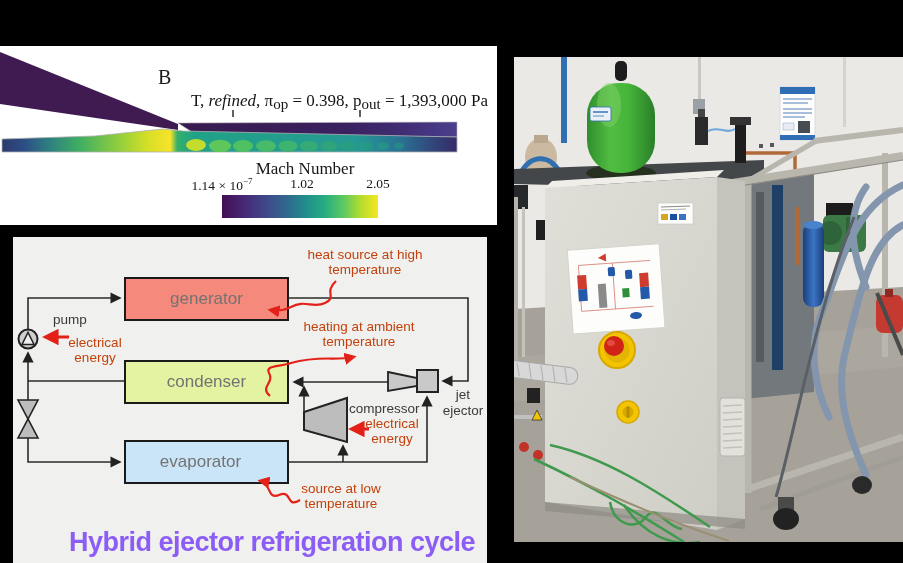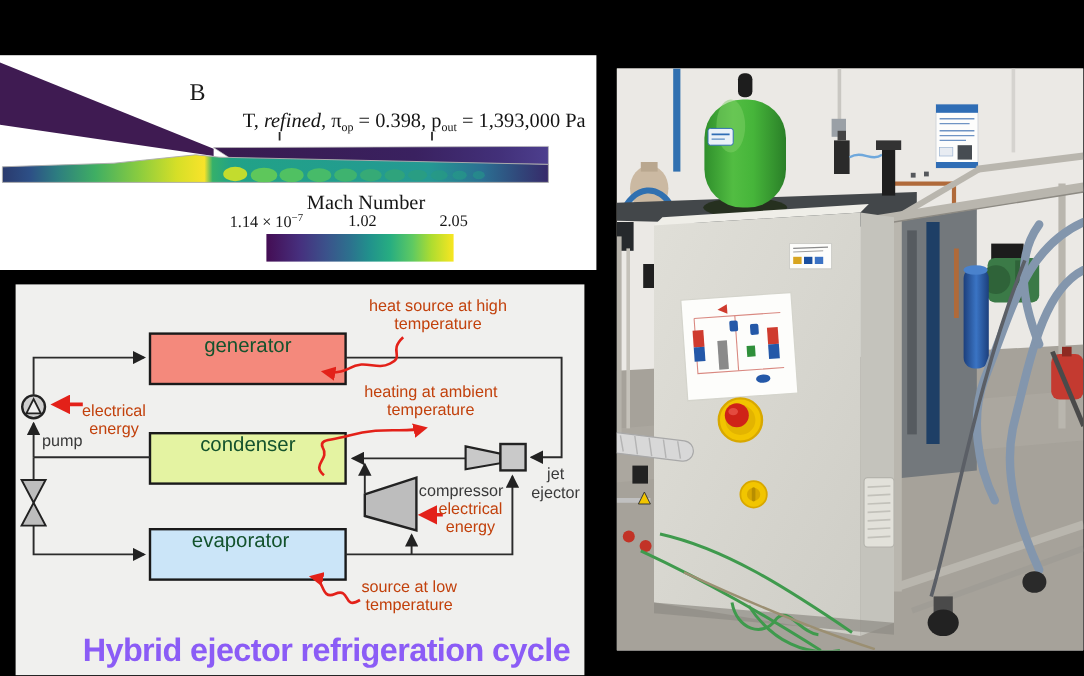--- a/index.html
+++ b/index.html
@@ -8,43 +8,43 @@
   .panel{position:absolute;}
 
   
   .panel-cfd{left:0;top:46px;width:497px;height:179px;background:#fff;}
   .cfd-svg{position:absolute;left:0;top:0;}
   .cfd-b{position:absolute;left:158px;top:20px;font-family:"Liberation Serif",serif;
          font-size:20px;color:#1c1c1c;}
   .cfd-caption{position:absolute;right:9px;top:45px;font-family:"Liberation Serif",serif;
                font-size:17px;color:#141414;white-space:nowrap;}
   .cfd-caption .it{font-style:italic;}
-  .cfd-caption sub{font-size:10px;vertical-align:baseline;position:relative;top:3px;}
+  .cfd-caption sub{font-size:15px;vertical-align:baseline;position:relative;top:3px;}
   .cb-title{position:absolute;left:210px;top:113px;width:190px;text-align:center;
             font-family:"Liberation Serif",serif;font-size:17px;color:#161616;}
   .cb-tick{position:absolute;top:130px;font-family:"Liberation Serif",serif;
            font-size:13.5px;color:#161616;text-align:center;}
   .cb-tick sup{font-size:9px;}
   .cb-t1{left:172px;width:100px;}
   .cb-t2{left:262px;width:80px;text-align:center;}
   .cb-t3{left:338px;width:80px;}
   .cb-bar{position:absolute;left:222px;top:149px;width:156px;height:23px;
           background:linear-gradient(to right,#440d54 0%,#46307e 18%,#3b528b 32%,
             #2c728e 45%,#21918c 55%,#27ad81 66%,#5ec962 78%,#addc30 88%,#f8e621 100%);}
 
   
   .panel-diagram{left:13px;top:237px;width:474px;height:326px;background:#f0f0ee;}
   .diag-svg{position:absolute;left:0;top:0;}
-  .comp-label{position:absolute;display:flex;justify-content:center;
-              font-size:17px;color:#14532d;border-radius:14px;}
+  .comp-label{position:absolute;display:flex;align-items:center;justify-content:center;
+              font-size:17px;color:#737373;border-radius:14px;}
   .lab-gen{left:112px;top:41px;width:163px;height:42px;}
   .lab-con{left:112px;top:124px;width:163px;height:42px;}
   .lab-eva{left:112px;top:204px;width:151px;height:42px;}
   .small-label{position:absolute;font-size:13.5px;color:#3a3a3a;line-height:1.15;}
-  .lab-pump{left:22px;top:75px;width:50px;margin-top:48px;}
+  .lab-pump{left:40px;top:75px;width:50px;}
   .lab-valve{left:26px;top:165px;width:70px;text-align:center;}
   .lab-compr{left:336px;top:164px;width:96px;}
   .lab-eject{left:424px;top:150px;width:52px;text-align:center;}
   .red-note{position:absolute;color:#c2410c;font-size:13.5px;line-height:1.14;
             text-align:center;}
   .note-heat{left:289px;top:10px;width:126px;}
   .note-elp{left:42px;top:98px;width:80px;}
   .note-amb{left:283px;top:82px;width:126px;}
   .note-elc{left:340px;top:179px;width:78px;}
   .note-cool{left:272px;top:244px;width:112px;}

